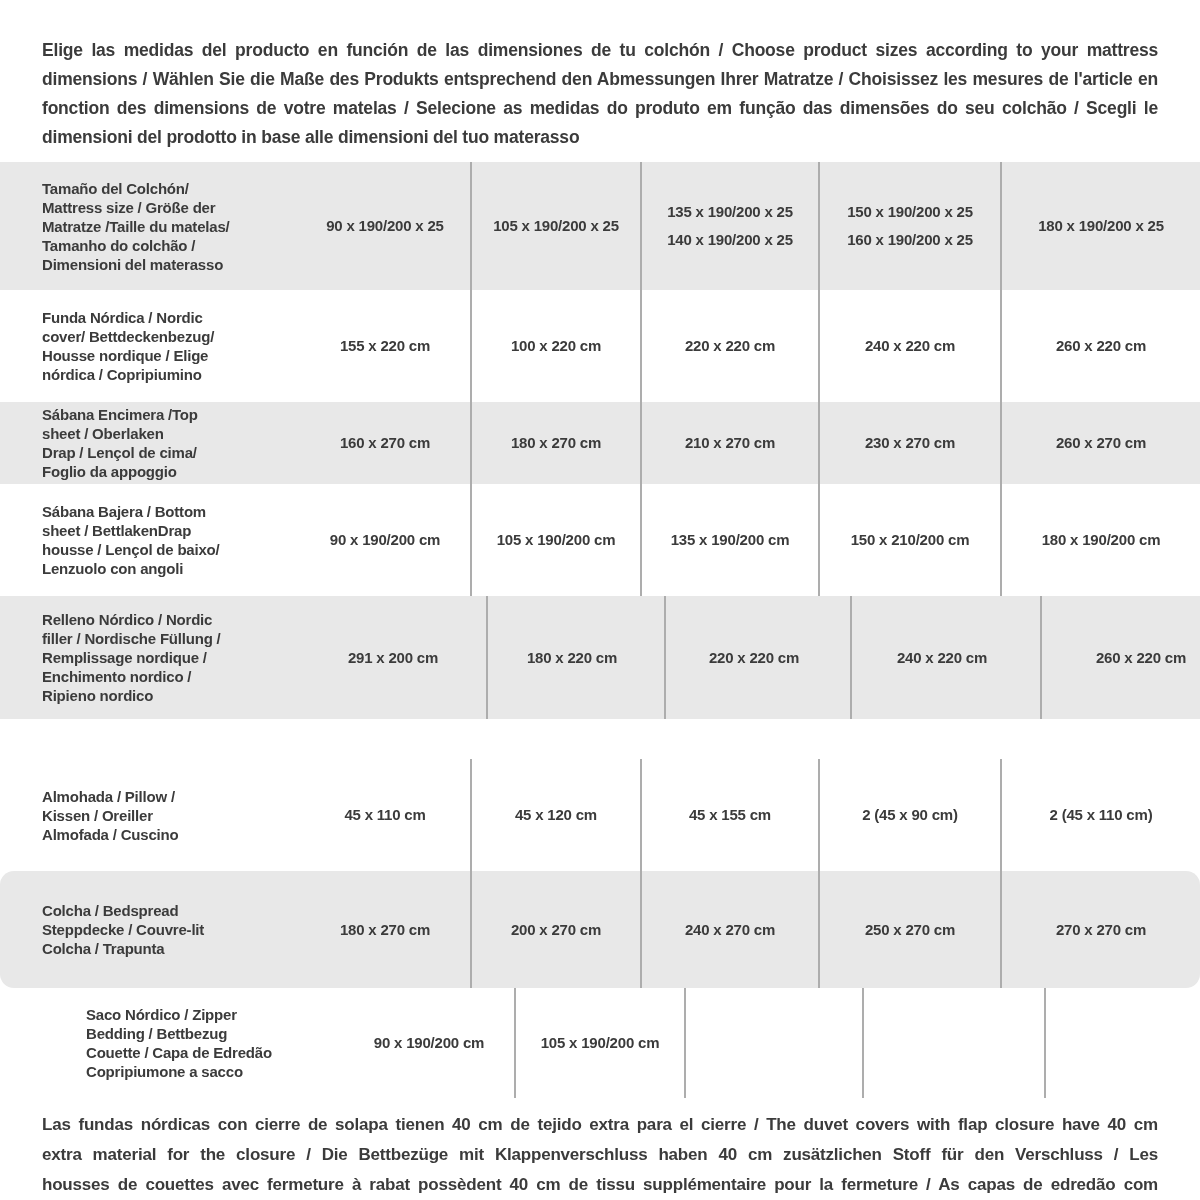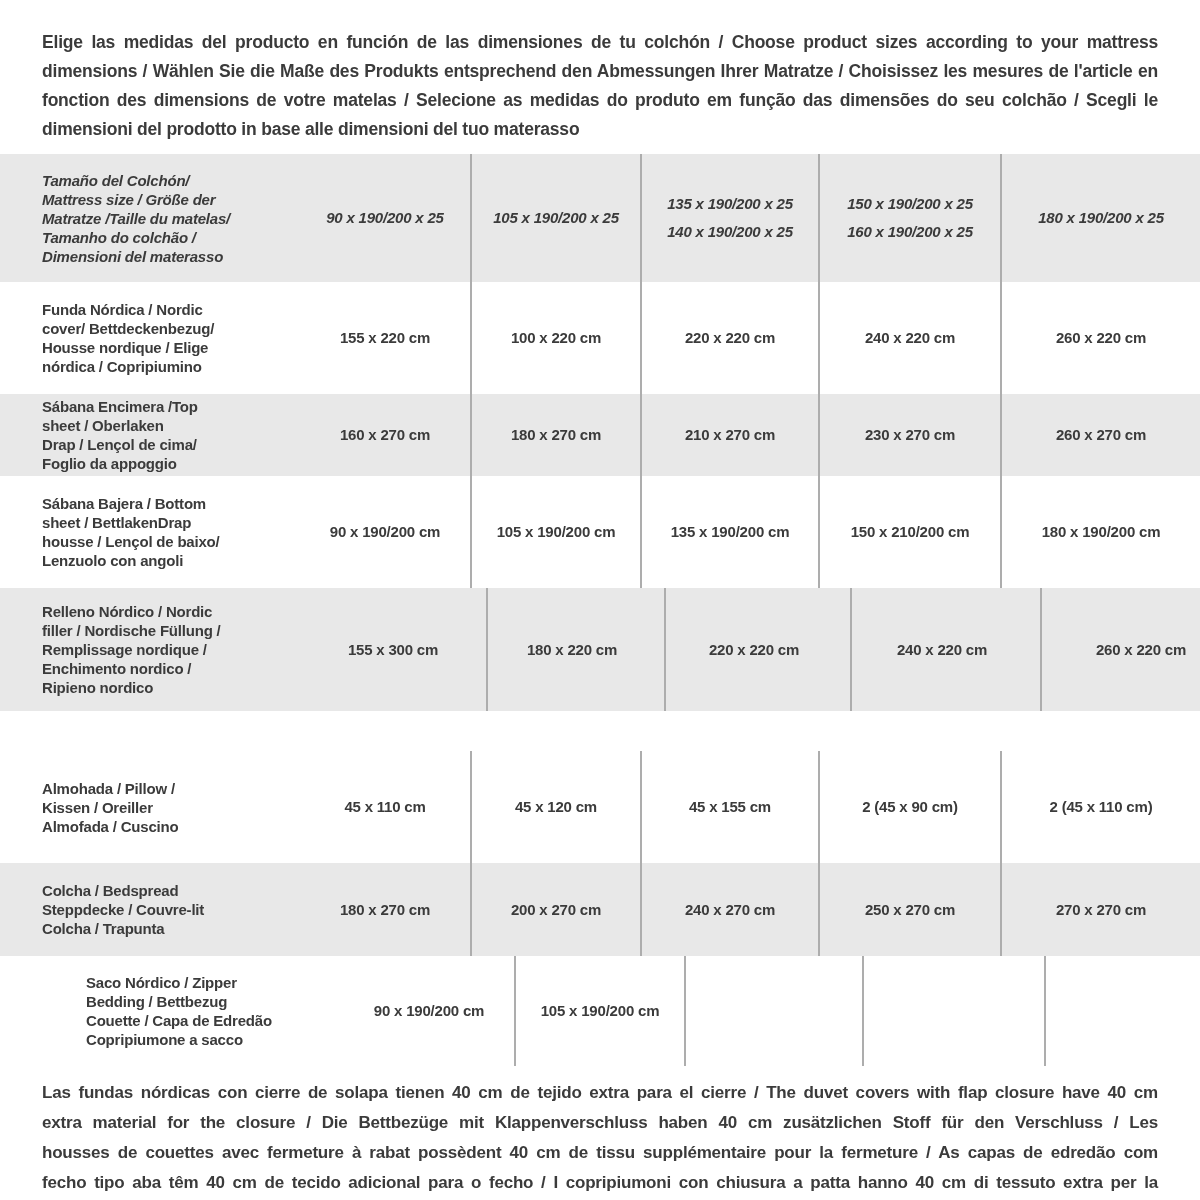--- a/index.html
+++ b/index.html
@@ -6,21 +6,21 @@
   body{
     width:1200px;height:1200px;
     font-family:"Liberation Sans", sans-serif;
     font-weight:700;
     color:#3b3b3b;
     letter-spacing:-0.2px;
     overflow:hidden;
   }
   .intro{
     margin:0 42px;
-    padding-top:28px;
+    padding-top:36px;
     font-size:17.5px;
     line-height:29px;
     text-align:justify;
   }
   .size-table{
     margin-top:10px;
     width:1200px;
   }
   .trow{
     display:grid;
@@ -40,27 +40,27 @@
   }
   .value-cell{
     text-align:center;
     line-height:28px;
     align-self:stretch;
     display:flex;
     align-items:center;
     justify-content:center;
   }
   .value-cell.d{border-left:2px solid #adadad;}
-  .r-header{height:128px;font-style:italic;}
+  .r-header{height:128px;}
   .r-funda{height:112px;}
   .r-encimera{height:82px;}
   .r-bajera{height:112px;}
   .r-relleno{height:123px;gap:8px;}
   .r-almohada{height:112px;margin-top:40px;}
-  .r-colcha{height:93px;}
+  .r-colcha{height:117px;border-radius:14px;}
   .r-saco{height:110px;padding-left:44px;}
   .footnote{
     margin:12px 42px 0 42px;
     font-size:17px;
     line-height:30px;
     word-spacing:3px;
     text-align:justify;
   }
 </style>
 </head>
@@ -120,21 +120,21 @@
     <div class="cell value-cell d">150 x 210/200 cm</div>
     <div class="cell value-cell d">180 x 190/200 cm</div>
   </div>
 
   <div class="trow shaded r-relleno">
     <div class="cell label-cell">Relleno Nórdico / Nordic
 filler / Nordische Füllung /
 Remplissage nordique /
 Enchimento nordico /
 Ripieno nordico</div>
-    <div class="cell value-cell">155 x 300 cm</div>
+    <div class="cell value-cell">291 x 200 cm</div>
     <div class="cell value-cell d">180 x 220 cm</div>
     <div class="cell value-cell d">220 x 220 cm</div>
     <div class="cell value-cell d">240 x 220 cm</div>
     <div class="cell value-cell d">260 x 220 cm</div>
   </div>
 
   <div class="trow r-almohada">
     <div class="cell label-cell">Almohada  / Pillow /
 Kissen / Oreiller
 Almofada / Cuscino</div>

